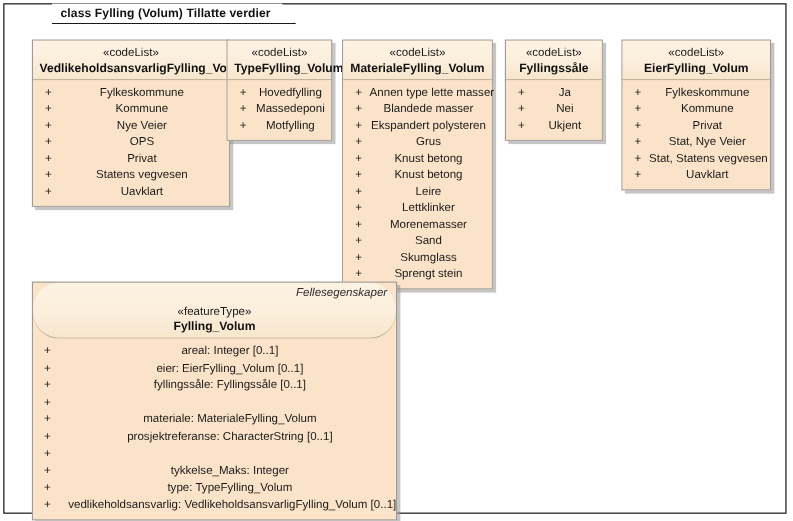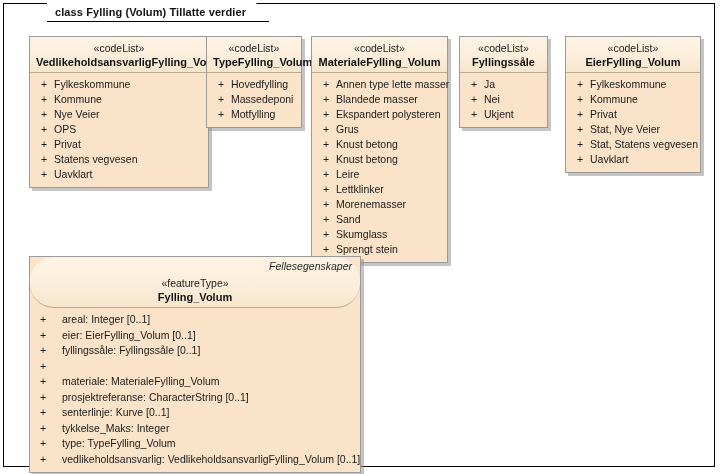--- a/index.html
+++ b/index.html
@@ -118,20 +118,21 @@
     padding: 0 4px;
   }
   .attr-vis {
     width: 20px;
     flex: 0 0 20px;
     text-align: center;
     color: #1a1a1a;
   }
   .attr-text {
     flex: 1 1 auto;
+    text-align: center;
   }
 
   
   .uml-body.feature .attr-row { line-height: 15.5px; padding-left: 6px; }
   .uml-body.feature .attr-vis { width: 22px; flex: 0 0 22px; text-align: left; padding-left: 4px;}
 </style>
 </head>
 <body>
 
 <div id="diagram-root">
@@ -336,21 +337,20 @@
       <div class="attr-row">
           <span class="attr-vis">+</span>
           <span class="attr-text">materiale: MaterialeFylling_Volum</span>
         </div>
       <div class="attr-row">
           <span class="attr-vis">+</span>
           <span class="attr-text">prosjektreferanse: CharacterString [0..1]</span>
         </div>
       <div class="attr-row">
           <span class="attr-vis">+</span>
-          <span class="attr-text">senterlinje: Kurve [0..1]</span>
         </div>
       <div class="attr-row">
           <span class="attr-vis">+</span>
           <span class="attr-text">tykkelse_Maks: Integer</span>
         </div>
       <div class="attr-row">
           <span class="attr-vis">+</span>
           <span class="attr-text">type: TypeFylling_Volum</span>
         </div>
       <div class="attr-row">

